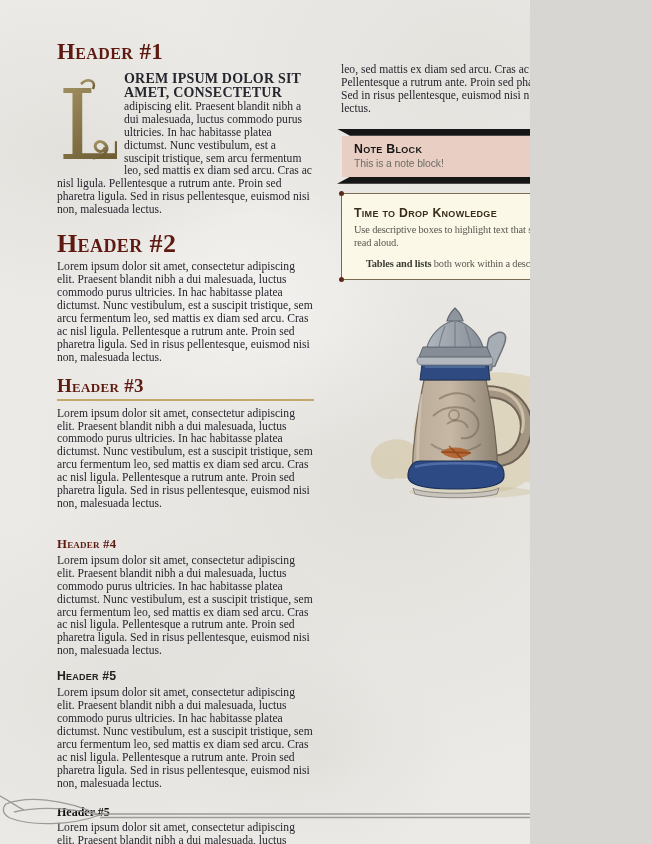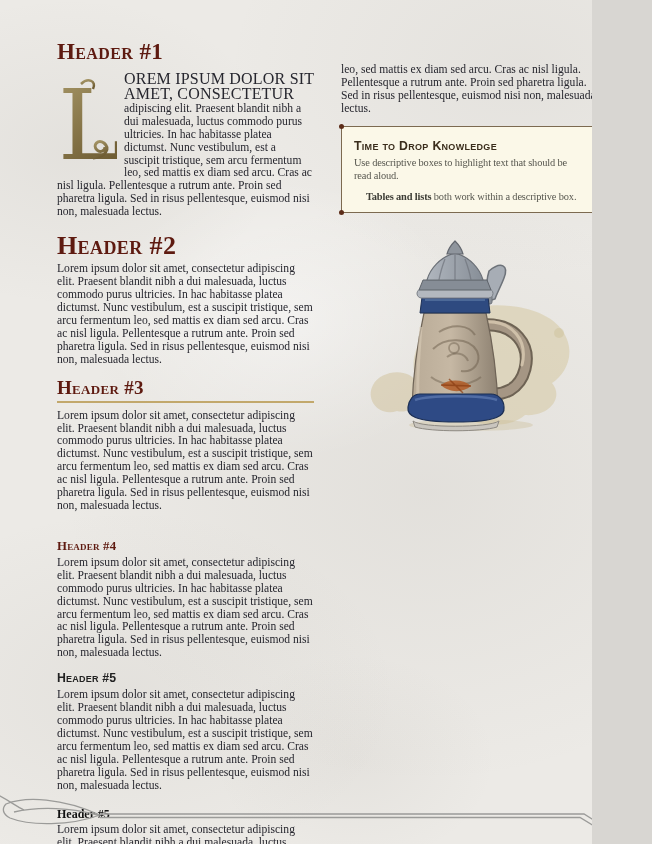--- a/index.html
+++ b/index.html
@@ -1,19 +1,19 @@
 <!DOCTYPE html>
 <html><head>
 <meta charset="utf-8">
 <style>
   * { margin:0; padding:0; box-sizing:border-box; }
   html,body { background:#d8d6d2; }
   .page {
     position:relative;
-    width:592px; height:844px;
+    width:530px; height:844px;
     overflow:hidden;
     font-family:"Liberation Serif", serif;
     background-color:#eceae6;
     background-image:
       radial-gradient(ellipse 300px 220px at 12% 18%, rgba(125,120,110,0.08), transparent 70%),
       radial-gradient(ellipse 420px 300px at 88% 8%,  rgba(125,120,110,0.07), transparent 70%),
       radial-gradient(ellipse 520px 420px at 72% 58%, rgba(128,122,112,0.09), transparent 70%),
       radial-gradient(ellipse 380px 260px at 22% 82%, rgba(125,120,110,0.08), transparent 70%),
       radial-gradient(ellipse 260px 200px at 48% 38%, rgba(255,255,255,0.55), transparent 70%),
       radial-gradient(ellipse 200px 150px at 60% 90%, rgba(128,122,112,0.07), transparent 70%);
@@ -48,21 +48,21 @@
   }
   .h5 {
     font-family:"Liberation Sans", sans-serif;
     font-variant:small-caps; font-weight:600; color:#222;
     font-size:12.3px; margin:11px 0 4px; letter-spacing:0.2px;
   }
   .h6 { font-weight:700; color:#111; font-size:12px; margin:15px 0 2px; }
 
   
   .dropcap-svg { float:left; width:60px; height:98px; margin:3px 7px 0 0; }
-  .lead-caps { text-transform:uppercase; font-weight:400; font-size:16px; letter-spacing:0.2px; }
+  .lead-caps { text-transform:uppercase; font-weight:700; font-size:14px; letter-spacing:0.2px; }
   .cont { margin-top:24px; }
 
   
   .note { position:relative; margin-top:13px; }
   .note-bar { height:7px; background:#161616; margin:0 -4px; }
   .note-bar-top    { clip-path:polygon(0 0, 100% 0, calc(100% - 13px) 100%, 13px 100%); }
   .note-bar-bottom { clip-path:polygon(13px 0, calc(100% - 13px) 0, 100% 100%, 0 100%); }
   .note-inner { background:#e9cfc3; margin:0 1px; padding:6px 12px 8px; }
   .note-title {
     font-family:"Liberation Sans", sans-serif; font-variant:small-caps;
@@ -139,20 +139,28 @@
       <div class="h5">Header #5</div>
       <p class="bodytext">Lorem ipsum dolor sit amet, consectetur adipiscing elit. Praesent blandit nibh a dui malesuada, luctus commodo purus ultricies. In hac habitasse platea dictumst. Nunc vestibulum, est a suscipit tristique, sem arcu fermentum leo, sed mattis ex diam sed arcu. Cras ac nisl ligula. Pellentesque a rutrum ante. Proin sed pharetra ligula. Sed in risus pellentesque, euismod nisi non, malesuada lectus.</p>
 
       <div class="h6">Header #5</div>
       <p class="bodytext">Lorem ipsum dolor sit amet, consectetur adipiscing elit. Praesent blandit nibh a dui malesuada, luctus commodo purus ultricies. In hac habitasse platea dictumst. Nunc vestibulum, est a suscipit tristique, sem arcu fermentum</p>
     </div>
 
     <div class="col">
       <p class="bodytext cont">leo, sed mattis ex diam sed arcu. Cras ac nisl ligula. Pellentesque a rutrum ante. Proin sed pharetra ligula. Sed in risus pellentesque, euismod nisi non, malesuada lectus.</p>
 
+      <div class="note">
+        <div class="note-bar note-bar-top"></div>
+        <div class="note-inner">
+          <div class="note-title">Note Block</div>
+          <div class="note-body">This is a note block!</div>
+        </div>
+        <div class="note-bar note-bar-bottom"></div>
+      </div>
 
       <div class="descbox">
         <span class="corner-dot dot-tl"></span>
         <span class="corner-dot dot-tr"></span>
         <span class="corner-dot dot-bl"></span>
         <span class="corner-dot dot-br"></span>
         <div class="desc-title">Time to Drop Knowledge</div>
         <div class="desc-line">Use descriptive boxes to highlight text that should be read aloud.</div>
         <div class="desc-line desc-line2"><span class="desc-bold">Tables and lists</span><span> both work within a descriptive box.</span></div>
       </div>

